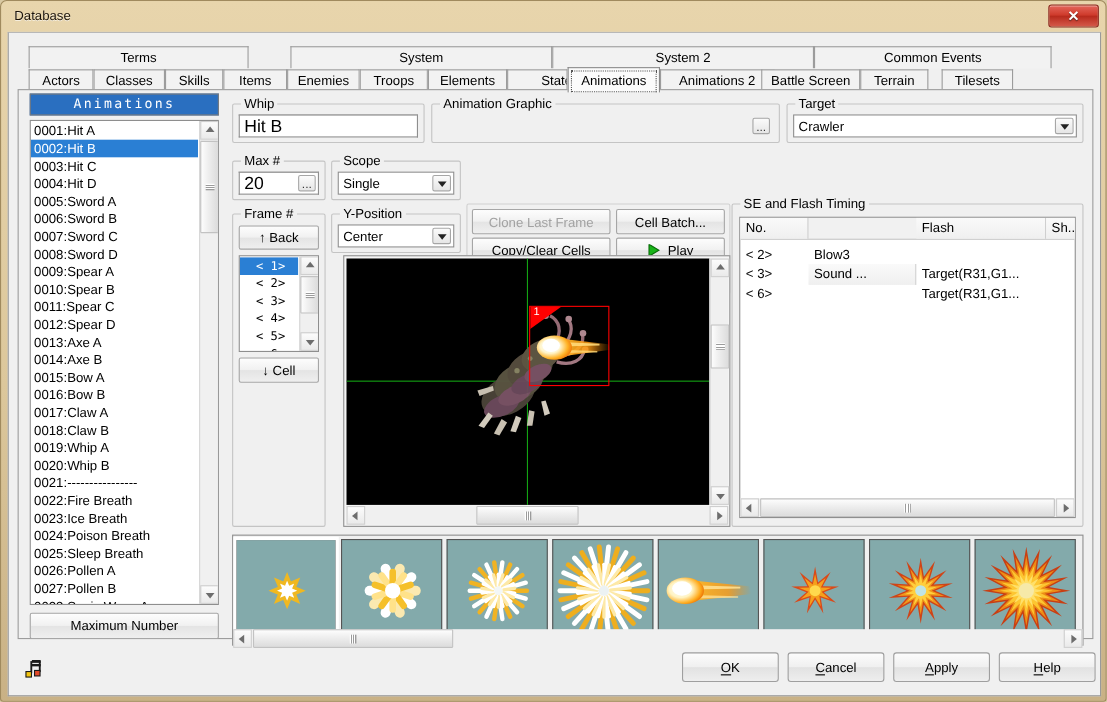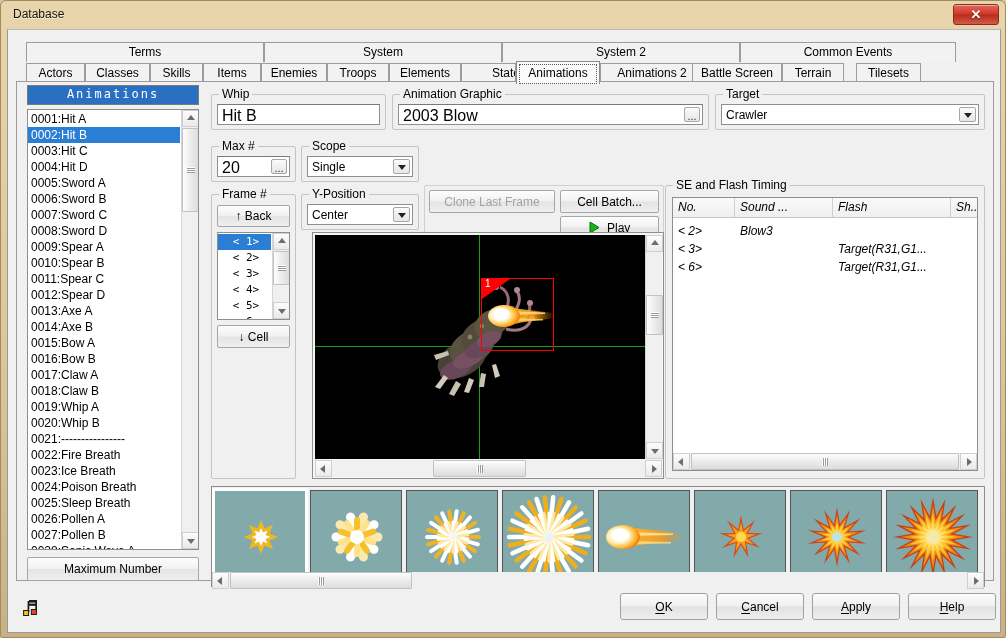--- a/index.html
+++ b/index.html
@@ -309,21 +309,21 @@
   <div id="titlebar">
     <div id="title-text">Database</div>
     <div id="close-btn">
       <span>✕</span>
     </div>
   </div>
 
   <div id="client">
 
     <div class="tabrow" id="tabrow1" style="top:12px; left:18px; width:955px;">
-        <div class="tab" style="left: 0px; width: 238px;"><span>Terms</span></div>
+        <div class="tab" style="left: 0px; width: 200px;"><span>Terms</span></div>
         <div class="tab" style="left: 238px; width: 238px;"><span>System</span></div>
         <div class="tab" style="left: 476px; width: 238px;"><span>System 2</span></div>
         <div class="tab" style="left: 714px; width: 216px;"><span>Common Events</span></div>
       </div>
 
     <div class="tabrow" id="tabrow2" style="top:33px; left:18px; width:955px;">
         <div class="tab" style="left: 0px; width: 59px;"><span>Actors</span></div>
         <div class="tab" style="left: 59px; width: 65px;"><span>Classes</span></div>
         <div class="tab" style="left: 124px; width: 53px;"><span>Skills</span></div>
         <div class="tab" style="left: 177px; width: 58px;"><span>Items</span></div>
@@ -391,21 +391,20 @@
       <div class="btn" id="max-number-btn" style="left:10px;top:475px;width:172px;height:24px;line-height:23px;">Maximum Number</div>
 
       <div class="groupbox" style="left:194px;top:12px;width:175px;height:36px;">
         <div class="gl">Whip</div>
       </div>
       <div class="tfield" style="left:200px;top:22px;width:163px;height:21px;">Hit B</div>
 
       <div class="groupbox" style="left:375px;top:12px;width:317px;height:36px;">
         <div class="gl">Animation Graphic</div>
       </div>
-      <div class="tfield" style="left:381px;top:22px;width:305px;height:21px;">2003 Blow</div>
       <div class="ellbtn" style="left:667px;top:25px;width:16px;height:15px;">...</div>
 
       <div class="groupbox" style="left:698px;top:12px;width:270px;height:36px;">
         <div class="gl">Target</div>
       </div>
       <div class="combo" style="left:704px;top:22px;width:258px;height:21px;">
         <span>Crawler</span>
         <span class="arrowbtn">
             <i></i>
           </span>
@@ -466,20 +465,21 @@
         <span class="arrowbtn">
             <i></i>
           </span>
       </div>
 
       <div class="groupbox" style="left:407px;top:103px;width:240px;height:83px;border-color:#d0d0d0;"></div>
 
       <div class="btn disabled" style="left:412px;top:108px;width:126px;height:23px;line-height:22px;">Clone Last Frame</div>
       <div class="btn" style="left:543px;top:108px;width:99px;height:23px;line-height:22px;">Cell Batch...</div>
 
+      <div class="btn" style="left:412px;top:134px;width:126px;height:23px;line-height:22px;">Copy/Clear Cells</div>
       <div class="btn" style="left:543px;top:134px;width:99px;height:23px;line-height:22px;">
         <svg width="11" height="11" viewBox="0 0 11 11" style="vertical-align:-1px;margin-right:4px;">
           <polygon points="1,0 1,11 10,5.5" fill="#18b318" stroke="#0a6b0a" stroke-width="1"></polygon>
         </svg>
         <span>Play</span>
       </div>
 
       <div class="btn" style="left:412px;top:160px;width:126px;height:22px;line-height:21px;">Tweening</div>
       <div class="chk" style="left:548px;top:163px;width:95px;height:16px;">
         <span class="bx"></span>
@@ -577,24 +577,24 @@
             </div>
           <div class="ar rt">
               <i></i>
             </div>
         </div>
       </div>
 
       <div class="groupbox" style="left:648px;top:103px;width:320px;height:294px;">
         <div class="gl">SE and Flash Timing</div>
       </div>
-      <div style="position:absolute;left:655px;top:115px;width:306px;height:274px;background:#fff;border:1px solid #8e8e8e;overflow:hidden;font-style:italic;">
+      <div style="position:absolute;left:655px;top:115px;width:306px;height:274px;background:#fff;border:1px solid #8e8e8e;overflow:hidden;">
         <div class="gridhdr" id="timing-hdr">
             <div class="hc" style="left: 0px; width: 62px;">No.</div>
-            <div class="hc" style="left: 62px; width: 98px;">Sound ...</div>
+            <div class="hc" style="left: 62px; width: 98px; margin-top: 42px;">Sound ...</div>
             <div class="hc" style="left: 160px; width: 118px;">Flash</div>
             <div class="hc" style="left: 278px; width: 40px;">Sh...</div>
           </div>
         <div id="timing-rows" style="position:absolute;left:0;top:24px;right:0;">
             <div class="gridrow" style="top: 0px;">
               <div class="gridcell" style="left: 0px; width: 62px;">&lt; 2&gt;</div>
               <div class="gridcell" style="left: 62px; width: 98px;">Blow3</div>
               <div class="gridcell" style="left: 160px; width: 118px;"></div>
               <div class="gridcell" style="left: 278px; width: 40px;"></div>
             </div>

